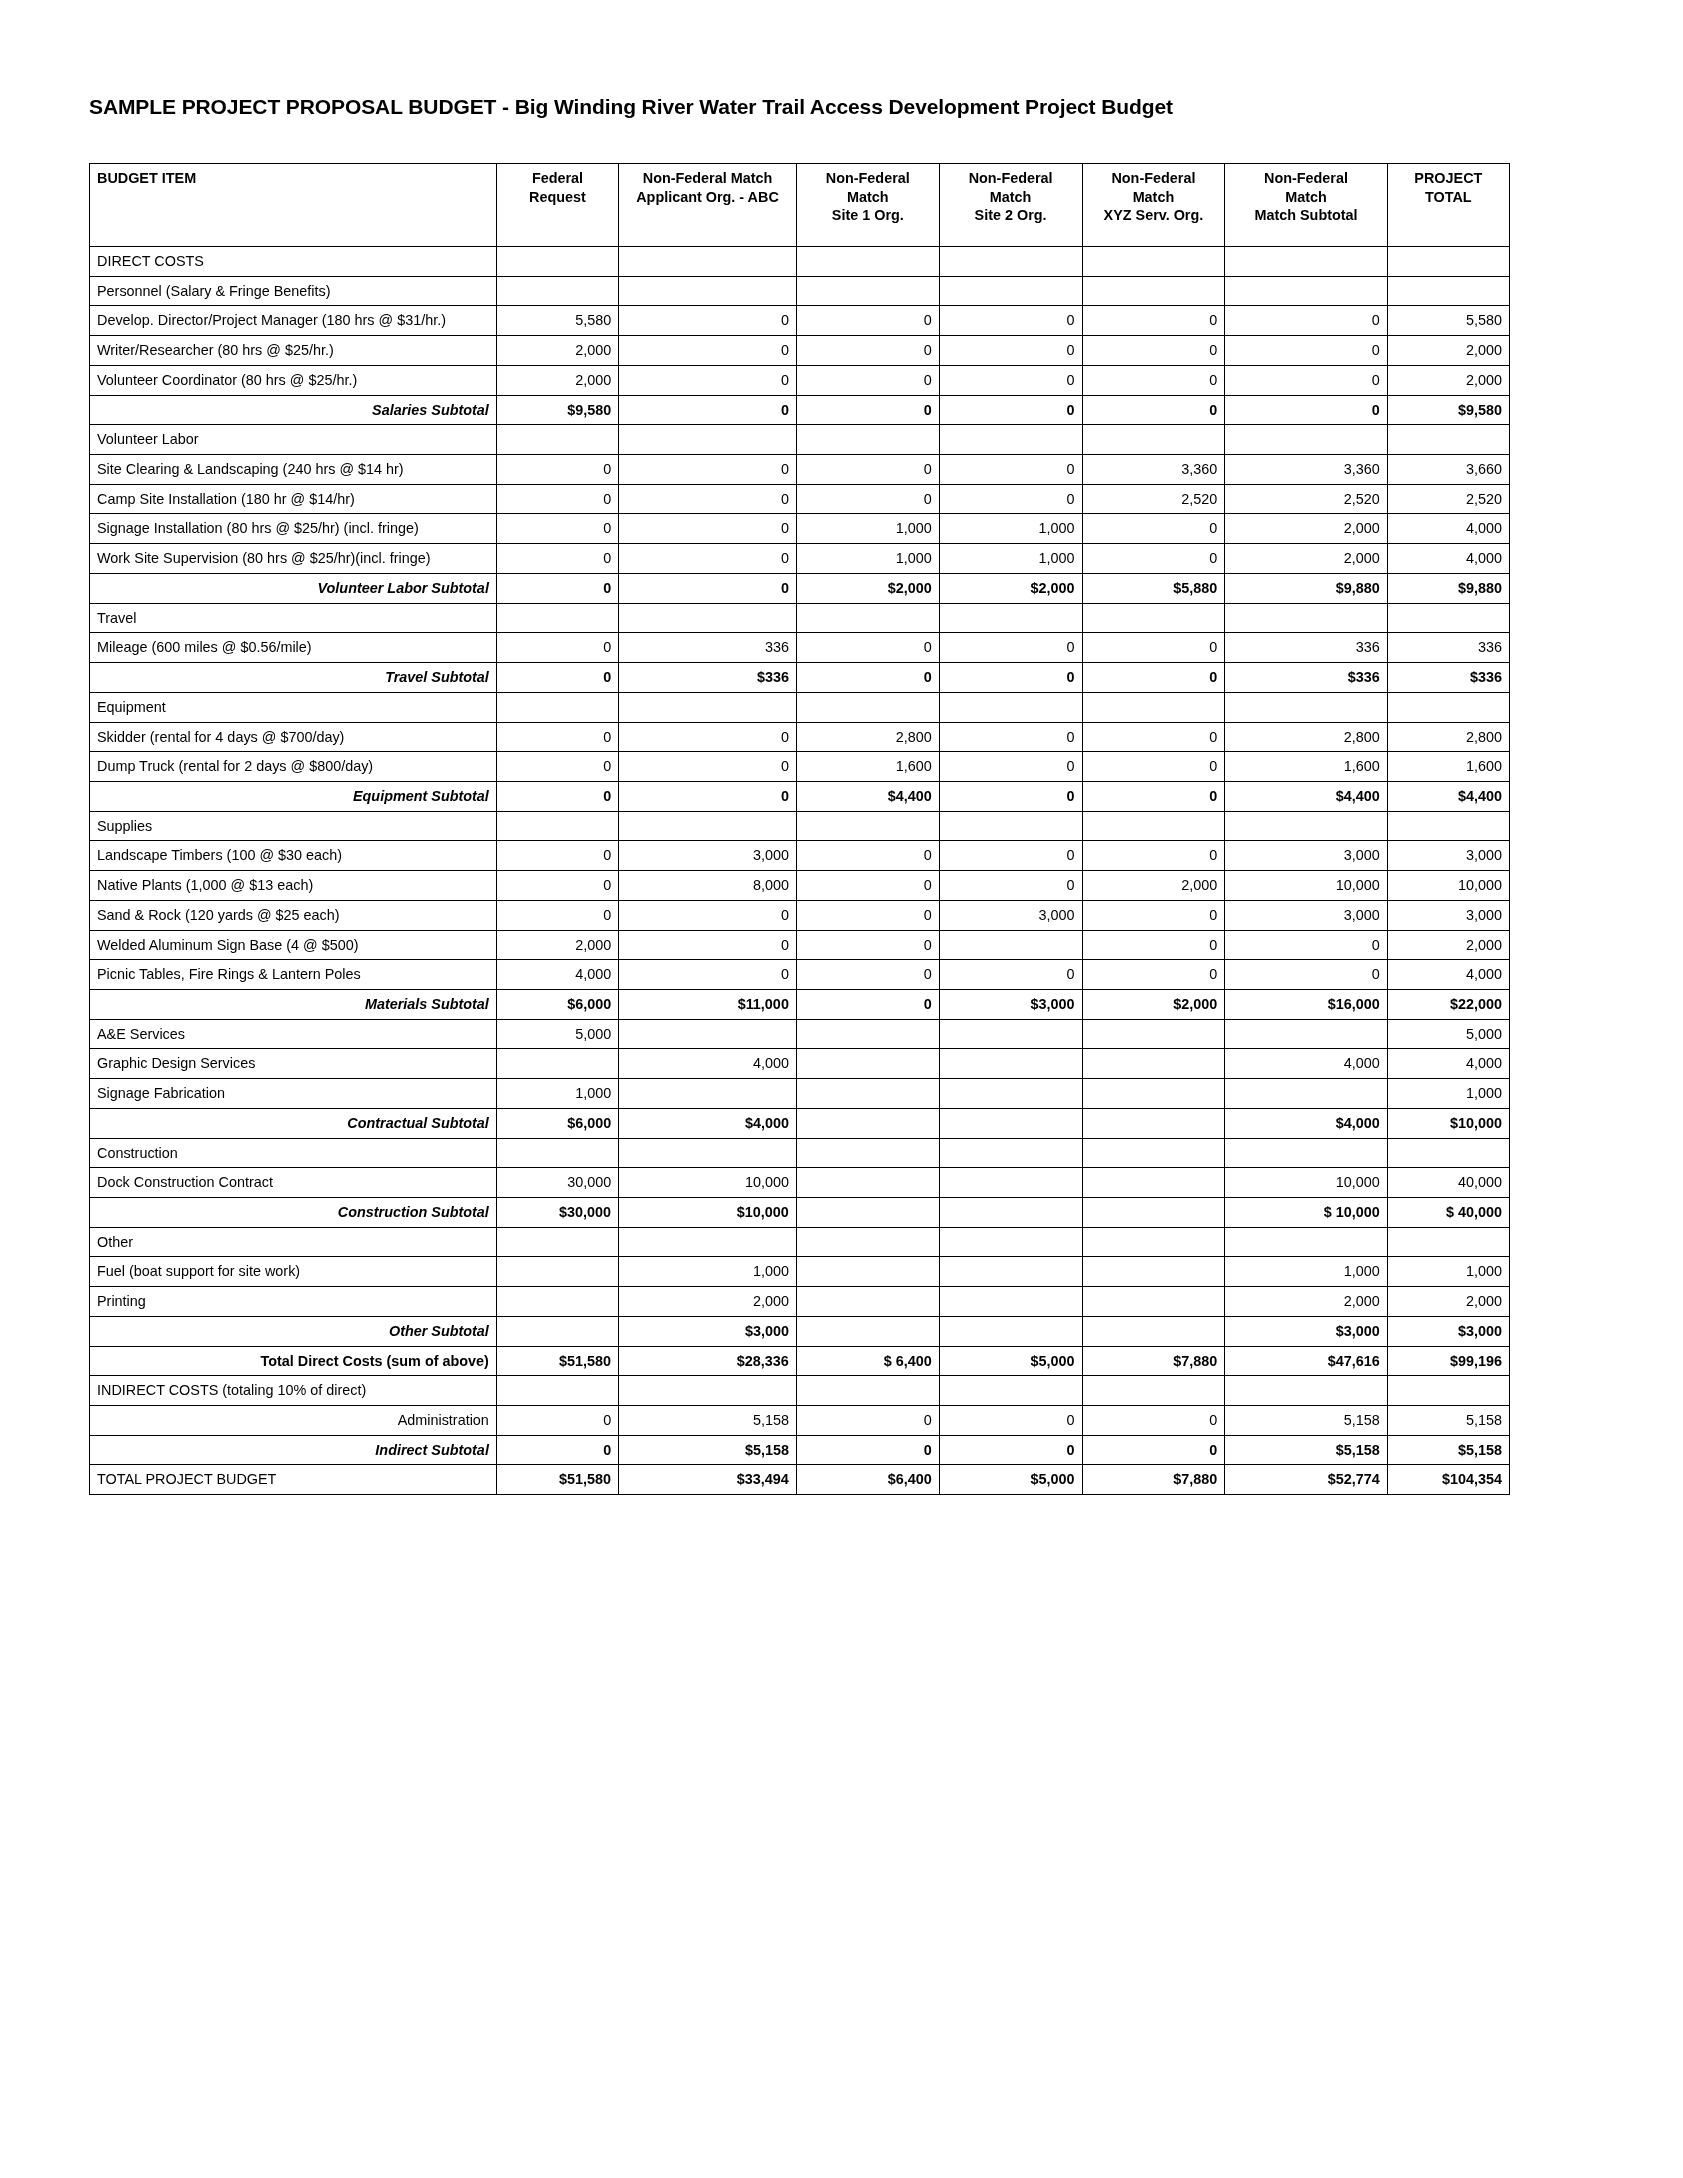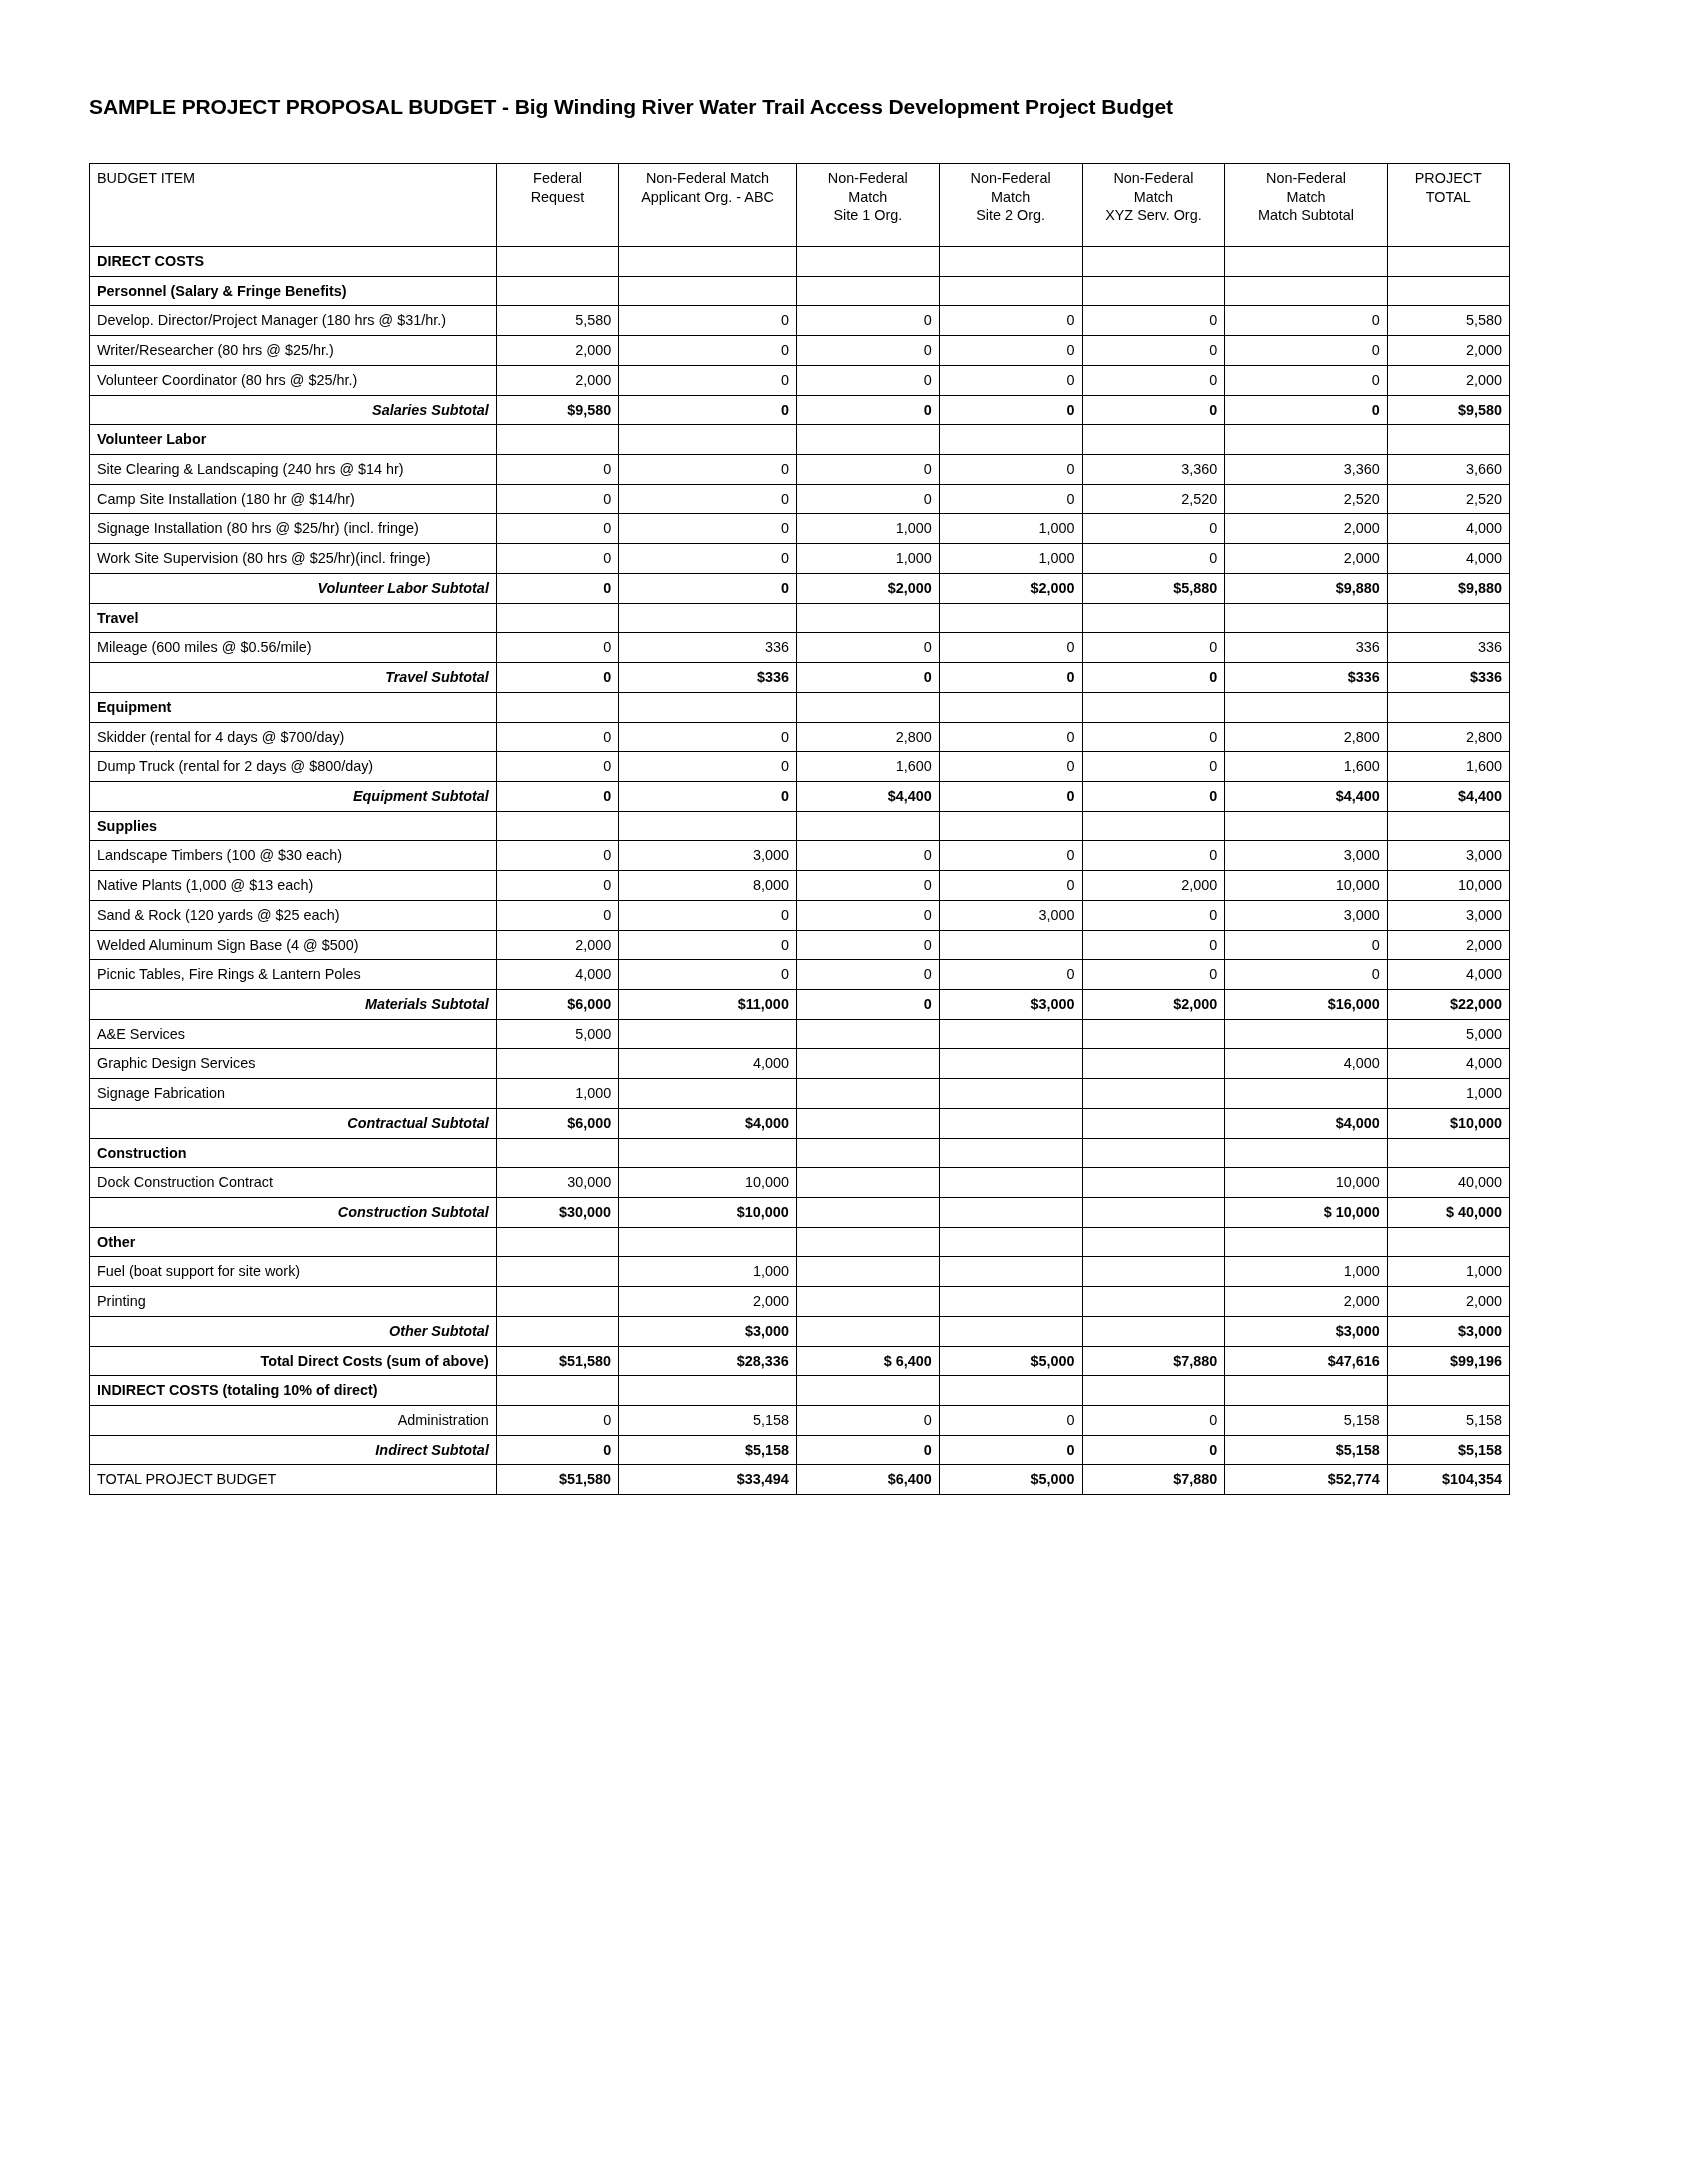--- a/index.html
+++ b/index.html
@@ -46,37 +46,37 @@
   col.c-item   { width: 396px; }
   col.c-fed    { width: 119px; }
   col.c-appl   { width: 173px; }
   col.c-s1     { width: 139px; }
   col.c-s2     { width: 139px; }
   col.c-xyz    { width: 139px; }
   col.c-sub    { width: 158px; }
   col.c-total  { width: 119px; }
 
   thead th {
-    font-weight: normal;
+    font-weight: bold;
     text-align: center;
     vertical-align: middle;
     font-size: 14.4px;
     height: 83px;
     padding: 4px 4px;
   }
   thead th.h-item {
     text-align: left;
     padding-left: 7px;
   }
   .num {
     text-align: right;
     white-space: nowrap;
   }
   .rowlabel { text-align: left; }
-  tr.section td.rowlabel { font-weight: bold; margin-left: 10px; }
+  tr.section td.rowlabel { font-weight: normal; margin-left: 10px; }
   tr.subtotal td.rowlabel {
     font-weight: bold;
     font-style: italic;
     text-align: right;
   }
   tr.subtotal td.num { font-weight: bold; }
   tr.grand td.rowlabel {
     font-weight: bold;
     text-align: right;
   }

